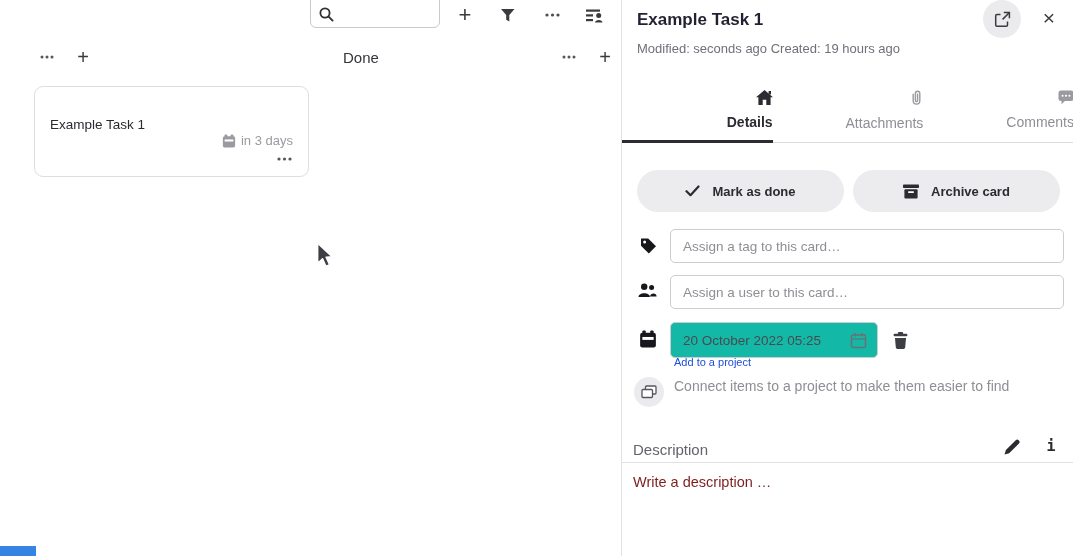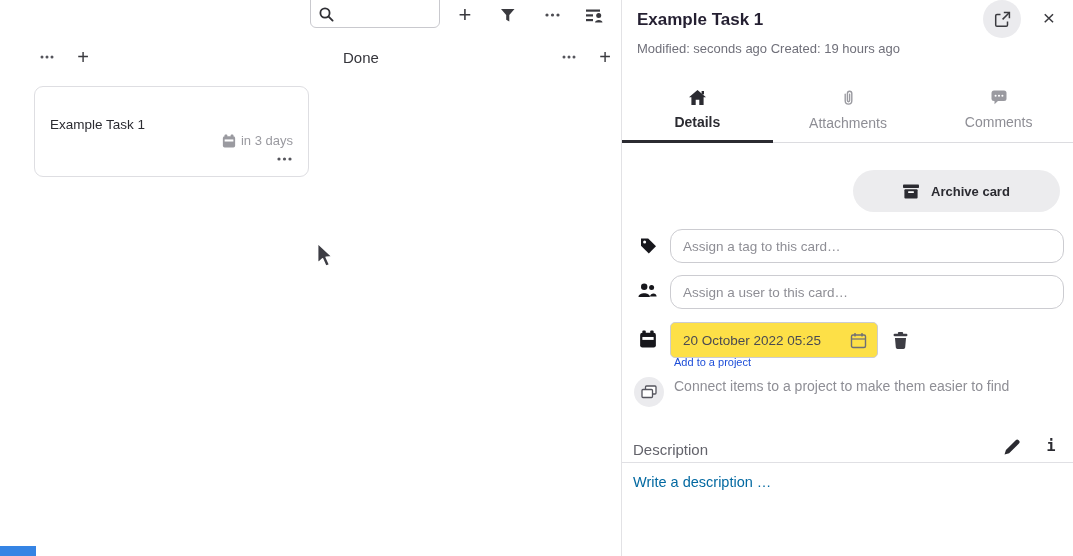--- a/index.html
+++ b/index.html
@@ -50,51 +50,51 @@
     position:absolute; left:361px; top:0px; width:38px; height:38px; border-radius:50%;
     background:#ebebee; border:none; display:flex; align-items:center; justify-content:center; cursor:pointer;
   }
   .close-btn {
     position:absolute; left:414px; top:4px; width:26px; height:26px; border:none; background:transparent;
     font-size:21px; font-weight:300; color:#3a3a3f; cursor:pointer; line-height:1;
     display:flex; align-items:center; justify-content:center;
   }
 
   .tabs { position:absolute; left:0; top:84px; width:452px; height:59px; display:flex; border-bottom:1px solid #dcdce0; }
-  .tab { flex:1; border:none; background:transparent; display:flex; flex-direction:column; align-items:center; justify-content:flex-start; padding-top:6px; gap:9px; cursor:pointer; position:relative; }
+  .tab { flex:1; border:none; background:transparent; display:flex; flex-direction:column; align-items:flex-end; justify-content:flex-start; padding-top:6px; gap:9px; cursor:pointer; position:relative; }
   .tab-label { font-size:14px; color:#8e8e95; }
   .tab.active .tab-label { color:#2b2b31; font-weight:bold; }
   .tab-underline { position:absolute; left:0; bottom:-1px; height:3px; width:151px; background:#2b2b31; }
 
   .pill {
     position:absolute; top:170px; height:42px; width:207px; border:none; border-radius:21px;
     background:#ececee; display:flex; align-items:center; justify-content:center; gap:12px;
     font-family:"Liberation Sans",sans-serif; font-size:13px; font-weight:bold; color:#2b2b31; cursor:pointer;
   }
   .field {
     position:absolute; left:48px; width:394px; height:34px;
-    border:1px solid #ccccd1; border-radius:12px; background:#fff;
+    border:1px solid #ccccd1; border-radius:5px; background:#fff;
     font:13.5px "Liberation Sans",sans-serif; color:#4a4a52; padding:9px 12px; outline:none;
   }
   .field::placeholder { color:#8e8e95; }
   .date-wrap {
     position:absolute; left:48px; top:322px; width:208px; height:36px;
-    border:1px solid #ccccd1; border-radius:5px; background:#fde047;
+    border:1px solid #ccccd1; border-radius:5px; background:#14b8a6;
     display:flex; align-items:center; padding:0 10px 0 12px;
   }
   .date-text { flex:1; font-size:13.5px; color:#4a4a52; }
   .icon-btn { border:none; background:transparent; cursor:pointer; display:flex; align-items:center; justify-content:center; }
 
   .proj-circle { position:absolute; left:12px; top:377px; width:30px; height:30px; border-radius:50%; background:#ebebee; border:none; display:flex; align-items:center; justify-content:center; cursor:pointer; }
   .proj-title { position:absolute; left:52px; top:356px; font-size:11px; color:#1d4ed8; }
   .proj-sub   { position:absolute; left:52px; top:378px; font-size:14px; color:#8e8e95; }
 
   .desc-label { position:absolute; left:11px; top:441px; font-size:15px; color:#63636b; }
   .desc-divider { position:absolute; left:0; top:462px; width:452px; height:1px; background:#e0e0e4; }
-  .desc-placeholder { position:absolute; left:11px; top:474px; font-size:14.5px; color:#0369a1; cursor:text; }
+  .desc-placeholder { position:absolute; left:11px; top:474px; font-size:14.5px; color:#7f1d1d; cursor:text; }
   .desc-edit { position:absolute; left:378px; top:436px; width:24px; height:22px; }
   .desc-info { position:absolute; left:418px; top:434px; width:22px; height:24px; font:bold 15px "DejaVu Sans Mono",monospace; color:#2b2b31; }
 
   
   #cursor { position:absolute; left:316px; top:242px; pointer-events:none; }
   #selection-rect { position:absolute; left:0; top:546px; width:36px; height:10px; background:#3584e4; }
 </style>
 </head>
 <body>
 
@@ -221,20 +221,26 @@
           <rect x="0.5" y="0.5" width="15" height="10.5" rx="2.5" fill="#9a9aa0"></rect>
           <polygon points="3.5,10 3.5,14.2 8,10" fill="#9a9aa0"></polygon>
           <circle cx="4.6" cy="5.7" r="1.05" fill="#ffffff"></circle>
             <circle cx="8" cy="5.7" r="1.05" fill="#ffffff"></circle>
             <circle cx="11.4" cy="5.7" r="1.05" fill="#ffffff"></circle>
         </svg>
         <span class="tab-label">Comments</span>
       </button>
     </div>
 
+    <button class="pill" style="left:15px">
+      <svg width="15" height="12" viewBox="0 0 15 12">
+        <polyline points="1.5,6.2 5.5,10.2 13.5,1.5" fill="none" stroke="#2b2b31" stroke-width="2.2" stroke-linecap="round" stroke-linejoin="round"></polyline>
+      </svg>
+      <span>Mark as done</span>
+    </button>
     <button class="pill" style="left:231px">
       <svg width="16" height="15" viewBox="0 0 16 15">
         <rect x="0" y="0.5" width="16" height="3.6" rx="0.8" fill="#2b2b31"></rect>
         <rect x="1.4" y="5.3" width="13.2" height="9.2" rx="1" fill="#2b2b31"></rect>
         <rect x="5" y="7.3" width="6" height="1.7" rx="0.8" fill="#ffffff"></rect>
       </svg>
       <span>Archive card</span>
     </button>
 
     <svg class="abs" style="left:18px;top:237px" width="17" height="17" viewBox="0 0 17 17">

